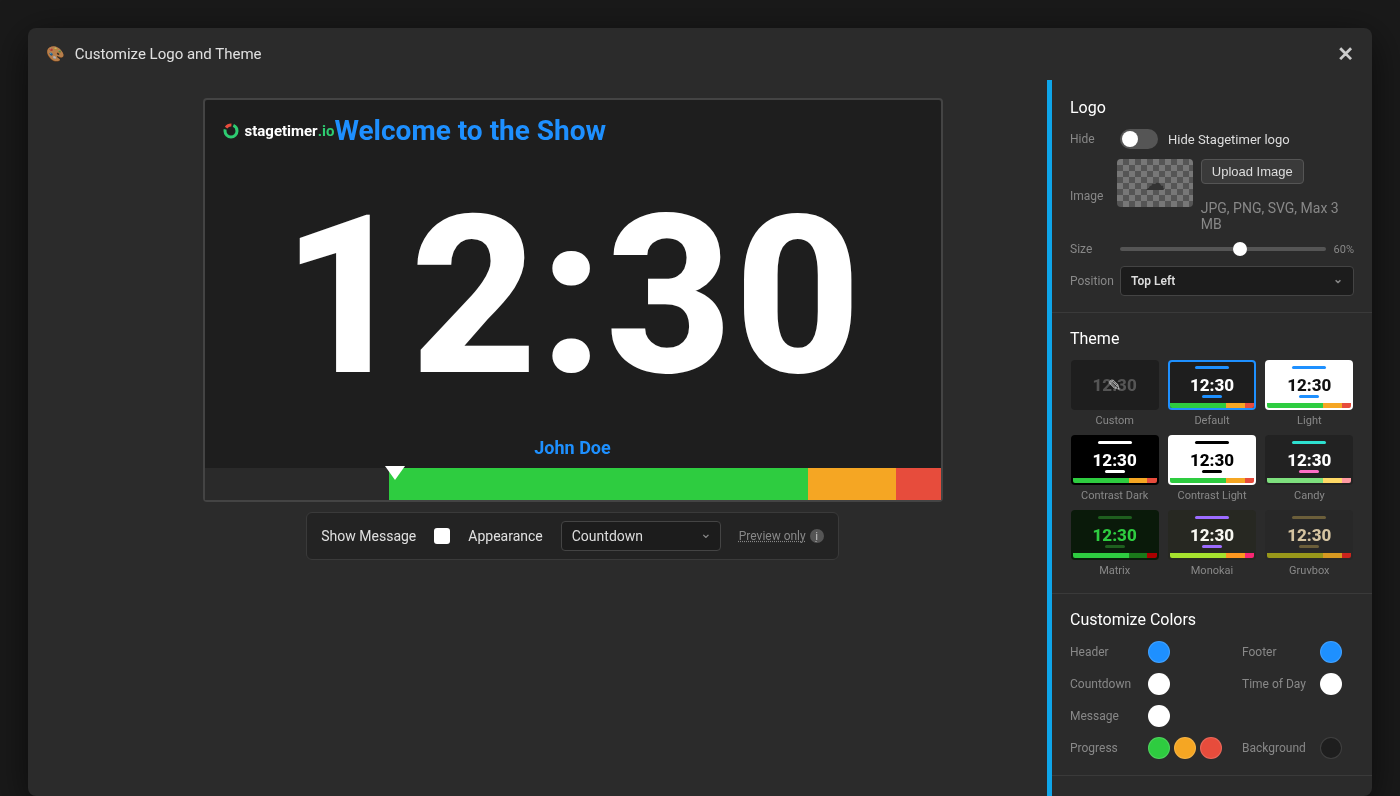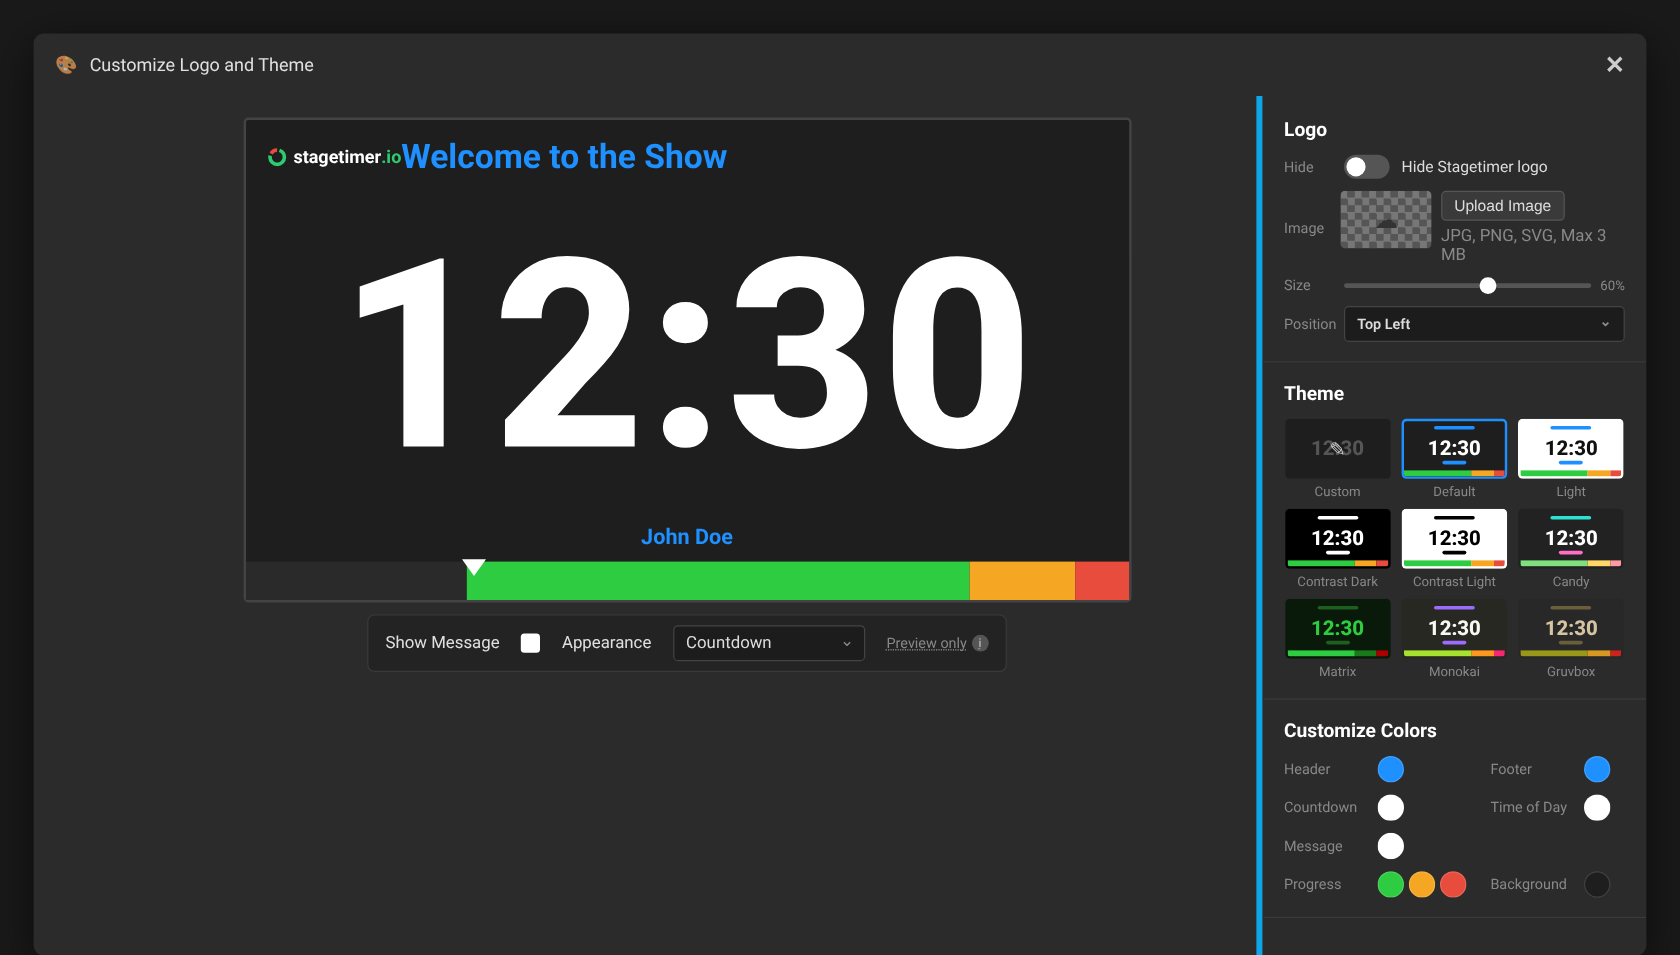--- a/index.html
+++ b/index.html
@@ -173,21 +173,21 @@
 
 
 .right-pane {
   width: 320px;
   overflow-y: auto;
   padding: 18px 18px 0 18px;
 }
 .section-title {
   color: #fff;
   font-size: 16px;
-  font-weight: 700;
+  font-weight: 400;
   margin-bottom: 12px;
 }
 .form-row {
   display: flex;
   align-items: center;
   margin-bottom: 10px;
   font-size: 12px;
 }
 .form-row .label {
   width: 50px;
@@ -215,21 +215,21 @@
 }
 .image-thumb {
   width: 80px; height: 48px;
   background: repeating-conic-gradient(#555 0 25%, #777 0 50%) 0 0/12px 12px;
   border-radius: 4px;
   display: flex;
   align-items: center;
   justify-content: center;
 }
 .cloud-icon { color: #333; font-size: 20px; }
-.upload-col { display: flex; flex-direction: column; gap: 5px; }
+.upload-col { display: flex; flex-direction: column; gap: 16px; }
 .upload-btn {
   background: #3a3a3a;
   border: 1px solid #555;
   color: #ddd;
   padding: 4px 10px;
   border-radius: 4px;
   font-size: 13px;
   width: fit-content;
 }
 .upload-hint { color: #888; font-size: 14px; }

